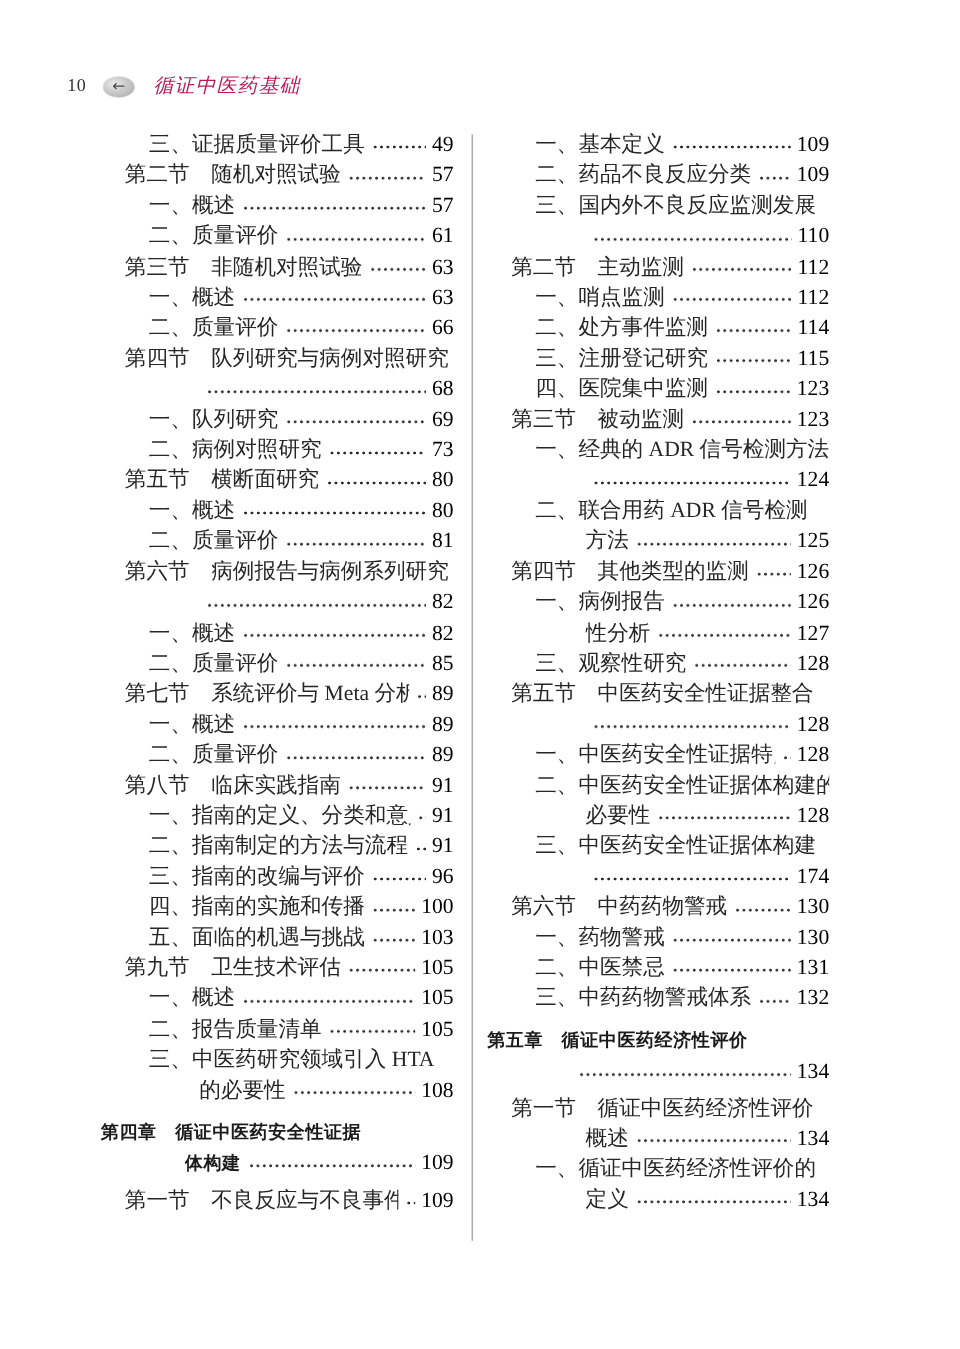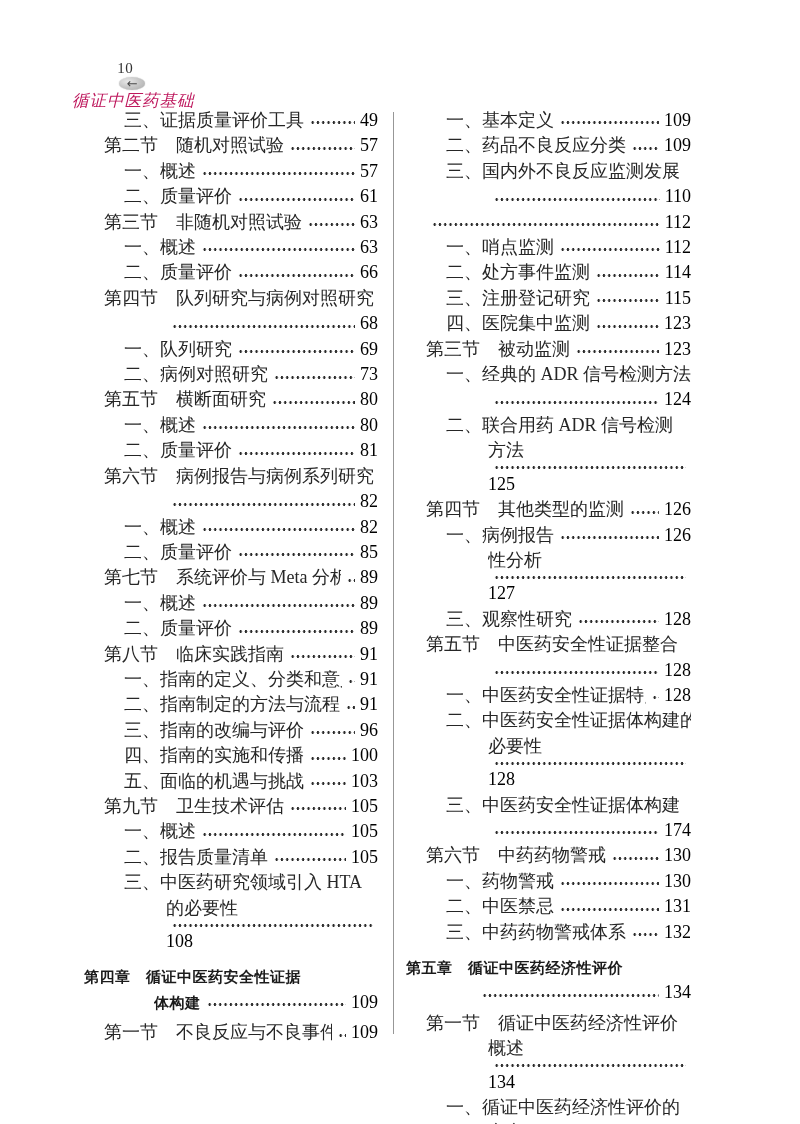--- a/index.html
+++ b/index.html
@@ -7,21 +7,21 @@
     position:relative;
     width:800px; height:1124px;
     background:#ffffff;
     font-family:"Liberation Serif","DejaVu Serif",serif;
     color:#262626;
     overflow:hidden;
   }
   
   .header {
     position:absolute; left:56px; top:60px;
-    display:flex; align-items:center; height:24px;flex-direction:column;
+    display:flex; align-items:center; height:24px;
   }
   .folio { font-size:15px; color:#333; letter-spacing:.5px; }
   .back-ornament {
     display:inline-flex; align-items:center; justify-content:center;
     width:26px; height:17px; margin-left:14px;
     border-radius:50%;
     background:radial-gradient(ellipse at 35% 35%, #e9e9e9 0%, #c9c9c9 45%, #a8a8a8 100%);
     box-shadow:0 0 1px rgba(0,0,0,.35);
     color:#4a4a4a; font-size:13px; line-height:1;
     font-family:"DejaVu Sans",sans-serif;
@@ -54,21 +54,21 @@
     margin:0 5px 0 6px;
     background-image:radial-gradient(circle, #2b2b2b 1.15px, rgba(0,0,0,0) 1.45px);
     background-size:5.3px 5.3px;
     background-repeat:repeat-x;
     background-position:0 62%;
   }
   .row .pg { flex:0 0 auto; text-align:right; color:#000000; }
   
   .row.section      { padding-left:20px; }
   .row.item         { padding-left:40px; }
-  .row.cont         { padding-left:82px;flex-direction:column; }
+  .row.cont         { padding-left:82px; }
   .row.dots         { padding-left:82px;align-items:center; }
   .row.chapter      { padding-left:0; margin-top:10px; }
   .row.chapter-cont { padding-left:70px; margin-bottom:5px; }
   .row.chapter-dots { padding-left:70px; margin-bottom:5px; }
   .row.chapter .t, .row.chapter-cont .t {
     font-family:"Liberation Sans","DejaVu Sans",sans-serif;
     font-weight:bold; font-size:15px; color:#1b1b1b;
     letter-spacing:.5px;
   }
 </style>
@@ -120,21 +120,21 @@
       <div class="row cont"><span class="t">的必要性</span><span class="lead"></span><span class="pg">108</span></div>
       <div class="row chapter"><span class="t">第四章　循证中医药安全性证据</span></div>
       <div class="row chapter-cont"><span class="t">体构建</span><span class="lead"></span><span class="pg">109</span></div>
       <div class="row section"><span class="t">第一节　不良反应与不良事件</span><span class="lead"></span><span class="pg">109</span></div>
     </div>
   <div class="col right" id="col1">
       <div class="row item"><span class="t">一、基本定义</span><span class="lead"></span><span class="pg">109</span></div>
       <div class="row item"><span class="t">二、药品不良反应分类</span><span class="lead"></span><span class="pg">109</span></div>
       <div class="row item"><span class="t">三、国内外不良反应监测发展</span></div>
       <div class="row dots"><span class="lead"></span><span class="pg">110</span></div>
-      <div class="row section"><span class="lead"></span><span class="pg">112</span></div>
+      <div class="row section"><span class="t">第二节　主动监测</span><span class="lead"></span><span class="pg">112</span></div>
       <div class="row item"><span class="t">一、哨点监测</span><span class="lead"></span><span class="pg">112</span></div>
       <div class="row item"><span class="t">二、处方事件监测</span><span class="lead"></span><span class="pg">114</span></div>
       <div class="row item"><span class="t">三、注册登记研究</span><span class="lead"></span><span class="pg">115</span></div>
       <div class="row item"><span class="t">四、医院集中监测</span><span class="lead"></span><span class="pg">123</span></div>
       <div class="row section"><span class="t">第三节　被动监测</span><span class="lead"></span><span class="pg">123</span></div>
       <div class="row item"><span class="t">一、经典的 ADR 信号检测方法</span></div>
       <div class="row dots"><span class="lead"></span><span class="pg">124</span></div>
       <div class="row item"><span class="t">二、联合用药 ADR 信号检测</span></div>
       <div class="row cont"><span class="t">方法</span><span class="lead"></span><span class="pg">125</span></div>
       <div class="row section"><span class="t">第四节　其他类型的监测</span><span class="lead"></span><span class="pg">126</span></div>

